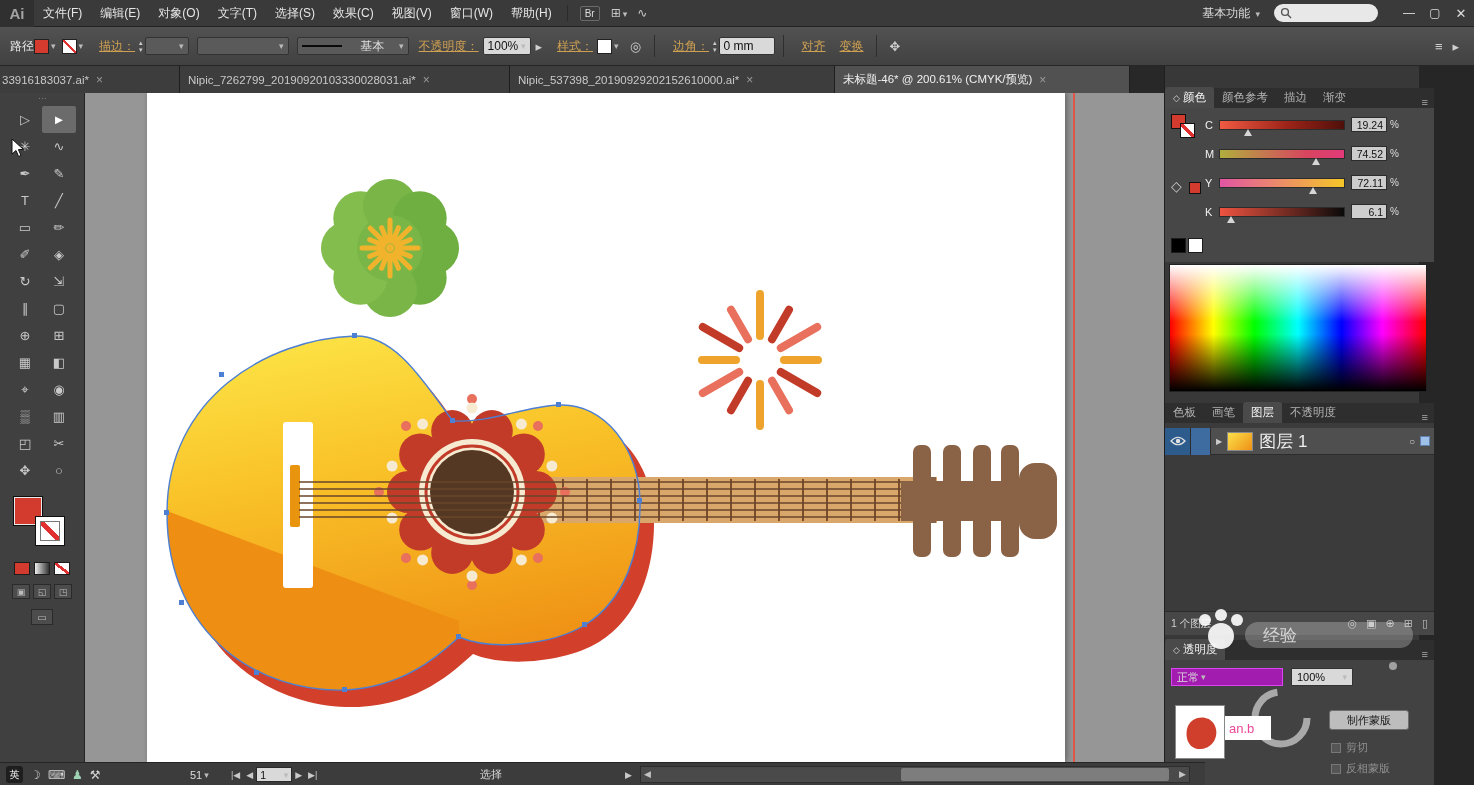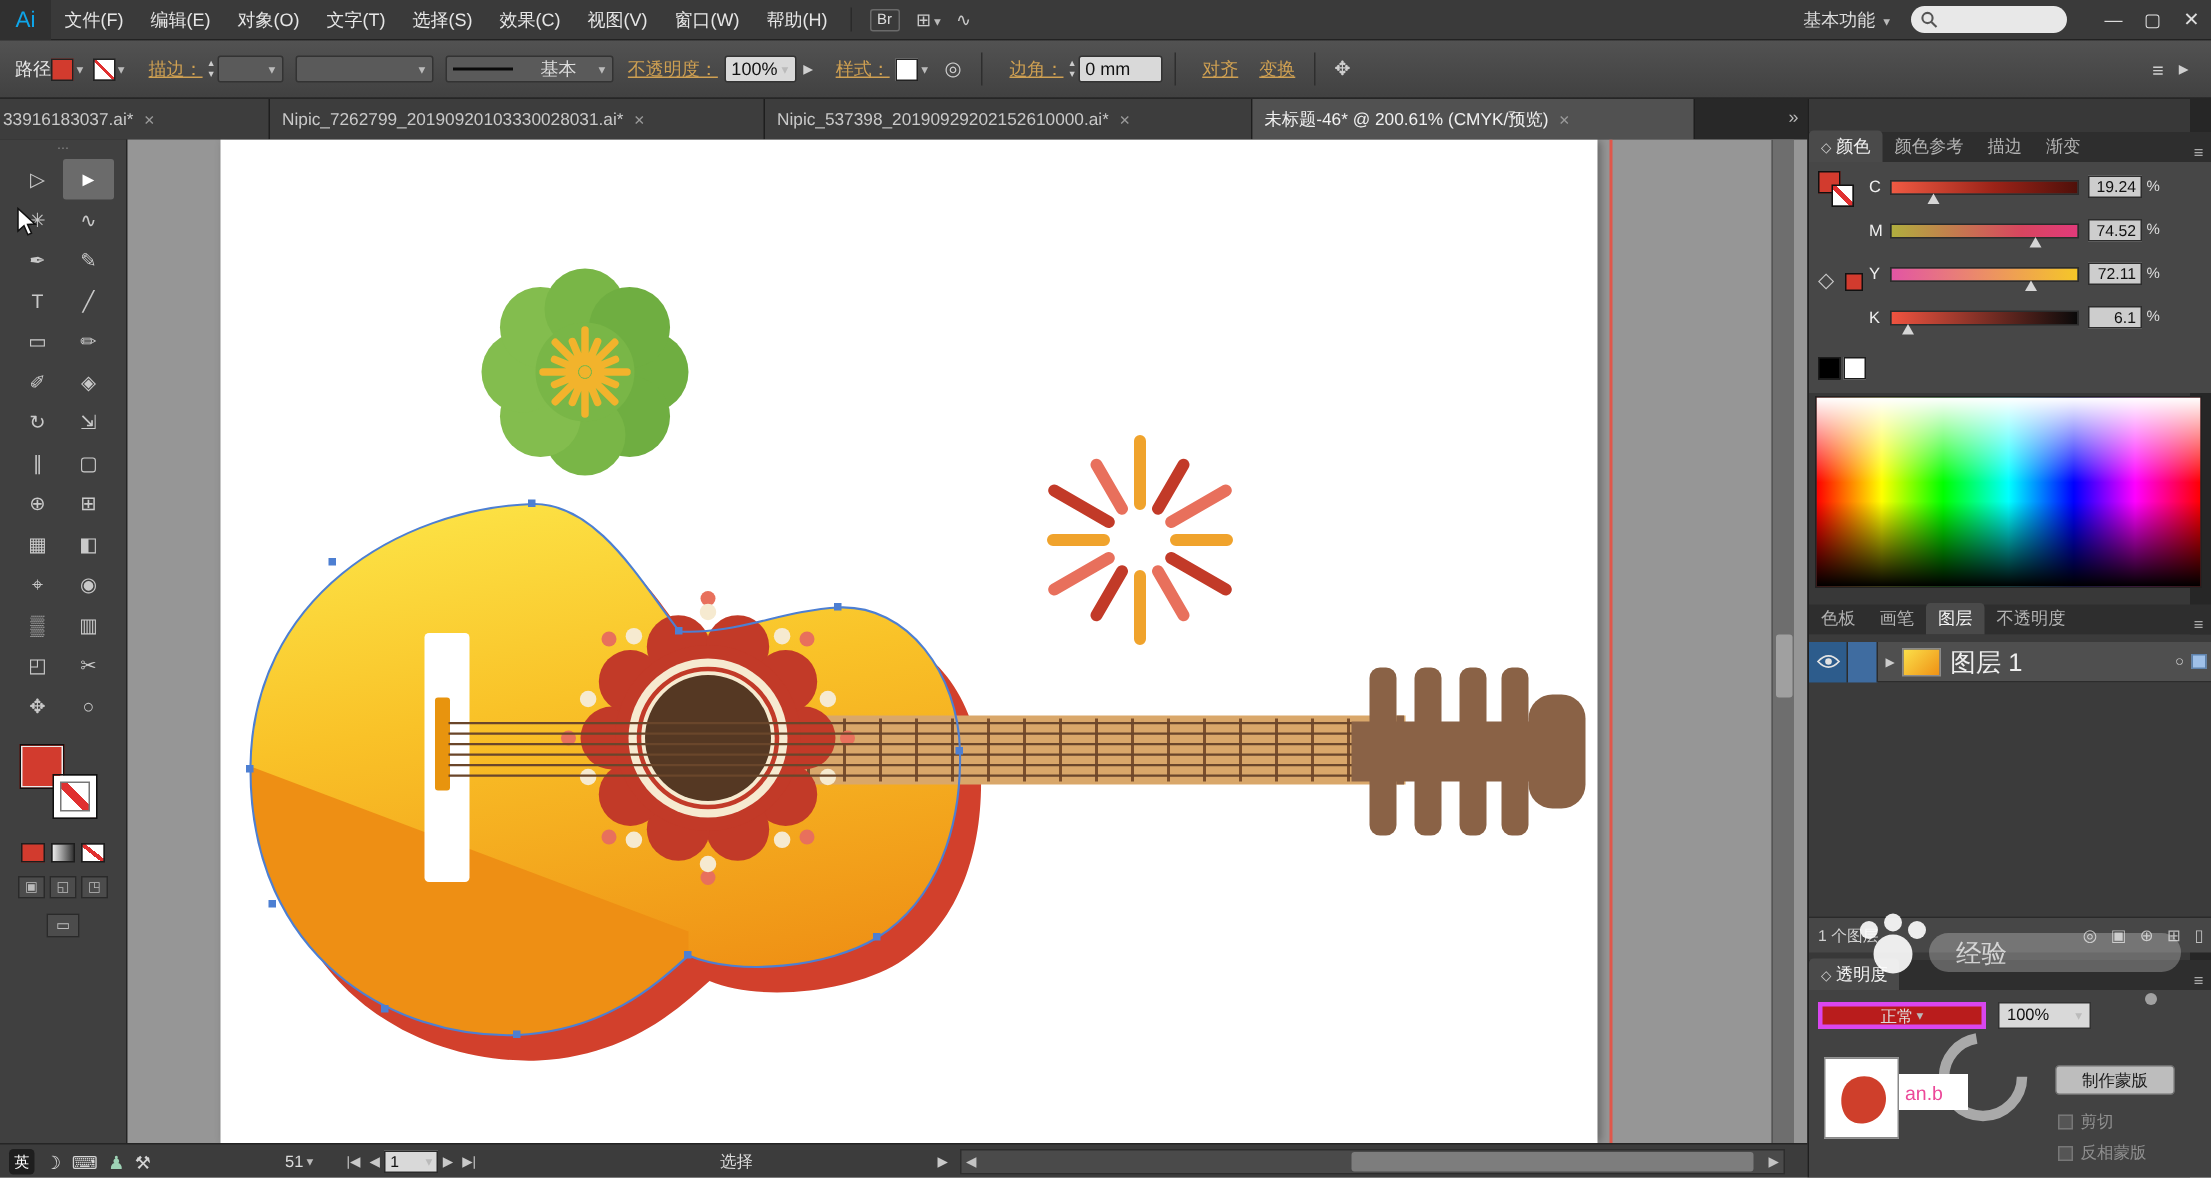--- a/index.html
+++ b/index.html
@@ -1,21 +1,21 @@
 <!DOCTYPE html>
 <html><head>
 <meta charset="utf-8">
 <style>
   *{margin:0;padding:0;box-sizing:border-box}
   html,body{width:1474px;height:785px;overflow:hidden}
   body{position:relative;background:#262626;font-family:"Liberation Sans","DejaVu Sans",sans-serif;font-size:12px;color:#ddd}
 
   
   .menubar{position:absolute;top:0;left:0;width:1474px;height:27px;background:#3a3a3a;border-bottom:1px solid #222;display:flex;align-items:center}
-  .ai-logo{width:34px;height:27px;display:flex;align-items:center;justify-content:center;color:#0ea5e9;font-weight:normal;font-size:15px;background:#303030}
+  .ai-logo{width:34px;height:27px;display:flex;align-items:center;justify-content:center;color:#a3a3a3;font-weight:bold;font-size:15px;background:#303030}
   .menu-item{padding:0 9px;color:#e6e6e6;font-size:12px;line-height:27px;cursor:default}
   .mb-sep{width:1px;height:16px;background:#2a2a2a;margin:0 6px}
   .br-btn{border:1px solid #6a6a6a;border-radius:2px;font-size:10px;padding:1px 4px;color:#ddd;margin:0 6px}
   .mb-icon{color:#c9c9c9;font-size:12px;margin:0 5px}
   .mb-right{margin-left:auto;display:flex;align-items:center}
   .workspace{color:#ddd;font-size:12px;margin-right:14px}
   .search-pill{width:104px;height:18px;background:#e8e8e8;border-radius:9px;display:flex;align-items:center;padding:0 6px;margin-right:18px}
   .search-pill svg{display:block}
   .win-btn{color:#ddd;font-size:12px;width:26px;text-align:center}
   .win-close{font-size:13px}
@@ -66,21 +66,21 @@
   .screen-mode{width:22px;height:16px;margin:10px auto 0;background:#4c4c4c;border:1px solid #2a2a2a;color:#bbb;font-size:10px;display:flex;align-items:center;justify-content:center}
 
   
   .canvas{position:absolute;top:93px;left:85px;width:1120px;height:669px;background:#969696;overflow:hidden}
   .artboard{position:absolute;left:62px;top:0;width:918px;height:669px;background:#fff;box-shadow:2px 0 6px rgba(0,0,0,.35)}
   .red-guide{position:absolute;left:988px;top:0;width:2px;height:669px;background:#e0574a}
   .v-scroll{position:absolute;right:9px;top:0;width:15px;height:669px;background:#6e6e6e;border-left:1px solid #555}
   .v-thumb{position:absolute;left:2px;top:330px;width:11px;height:42px;background:#a0a0a0;border-radius:2px}
 
   
-  .rpanel{position:absolute;top:66px;left:1205px;width:255px;height:719px;background:#383838;border-left:1px solid #1f1f1f}
+  .rpanel{position:absolute;top:66px;left:1164px;width:255px;height:719px;background:#383838;border-left:1px solid #1f1f1f}
   .pg-tabs{position:absolute;left:0;width:269px;height:20px;background:#2e2e2e;display:flex;align-items:flex-end}
   .pg-tab{padding:3px 8px 3px;font-size:11.5px;color:#b2b2b2}
   .pg-tab.active{background:#4a4a4a;color:#f2f2f2;border-radius:3px 3px 0 0}
   .pg-menu{margin-left:auto;color:#aaa;padding:0 6px;font-size:11px}
   .diamond{font-size:9px;margin-right:3px;color:#cfcfcf}
 
   .color-body{position:absolute;top:42px;left:0;width:269px;height:154px;background:#474747}
   .cp-left{position:absolute;left:4px;top:4px;width:32px;height:146px}
   .cp-fill{position:absolute;left:2px;top:2px;width:15px;height:15px;background:#d23b2e;border:1px solid #111}
   .cp-stroke{position:absolute;left:11px;top:11px;width:15px;height:15px;background:linear-gradient(to top right,#fff 42%,#e03030 42%,#e03030 58%,#fff 58%);border:1px solid #111}
@@ -113,21 +113,21 @@
   .layer-name{color:#eee;font-size:17px}
   .layer-right{margin-left:auto;display:flex;align-items:center;gap:5px;padding-right:4px}
   .target{color:#c9c9c9;font-size:10px}
   .sel-chip{width:10px;height:10px;background:#9fc0e8;border:1px solid #5d82ad}
   .layers-footer{position:absolute;top:545px;left:0;width:269px;height:24px;background:#474747;border-top:1px solid #2a2a2a;display:flex;align-items:center;padding:0 6px}
   .lf-count{color:#cfcfcf;font-size:10.5px}
   .lf-icons{margin-left:auto;display:flex;gap:9px;color:#bdbdbd;font-size:11px}
 
   .trans-body{position:absolute;top:594px;left:0;width:269px;height:125px;background:#424242}
   .trans-row1{position:absolute;top:8px;left:6px;display:flex;align-items:center;gap:8px}
-  .blend-dd{width:112px;height:18px;background:#b91c1c;border:3px solid #d946ef;color:#ddd;display:flex;align-items:center;justify-content:center;padding:0 5px;font-size:11px}
+  .blend-dd{width:112px;height:18px;background:#a21caf;border:1px solid #d946ef;color:#ddd;display:flex;align-items:center;justify-content:flex-start;padding:0 5px;font-size:11px}
   .op-dd{width:62px;height:18px;background:#d9d9d9;border:1px solid #333;color:#111;display:flex;align-items:center;justify-content:space-between;padding:0 5px;font-size:11px;position:relative;z-index:5}
   .trans-thumb{position:absolute;left:10px;top:45px;width:50px;height:54px;background:#fff;border:1px solid #888;z-index:5}
   .make-mask{position:absolute;left:164px;top:50px;width:80px;height:20px;background:#bdbdbd;border:1px solid #6e6e6e;border-radius:3px;color:#1a1a1a;font-size:11px;display:flex;align-items:center;justify-content:center}
   .chk-row{position:absolute;left:166px;display:flex;align-items:center;gap:5px;color:#8f8f8f;font-size:11px}
   .chk{width:10px;height:10px;border:1px solid #777;background:#555;display:inline-block}
   .wm-frag{position:absolute;left:60px;top:56px;width:46px;height:24px;background:#fff;color:#ec4899;font-size:13px;display:flex;align-items:center;padding-left:4px;z-index:6}
   .watermark{position:absolute;left:18px;top:540px;width:248px;height:170px;pointer-events:none;z-index:4}
 
   
   .statusbar{position:absolute;top:762px;left:0;width:1205px;height:23px;background:#3c3c3c;border-top:1px solid #252525}

